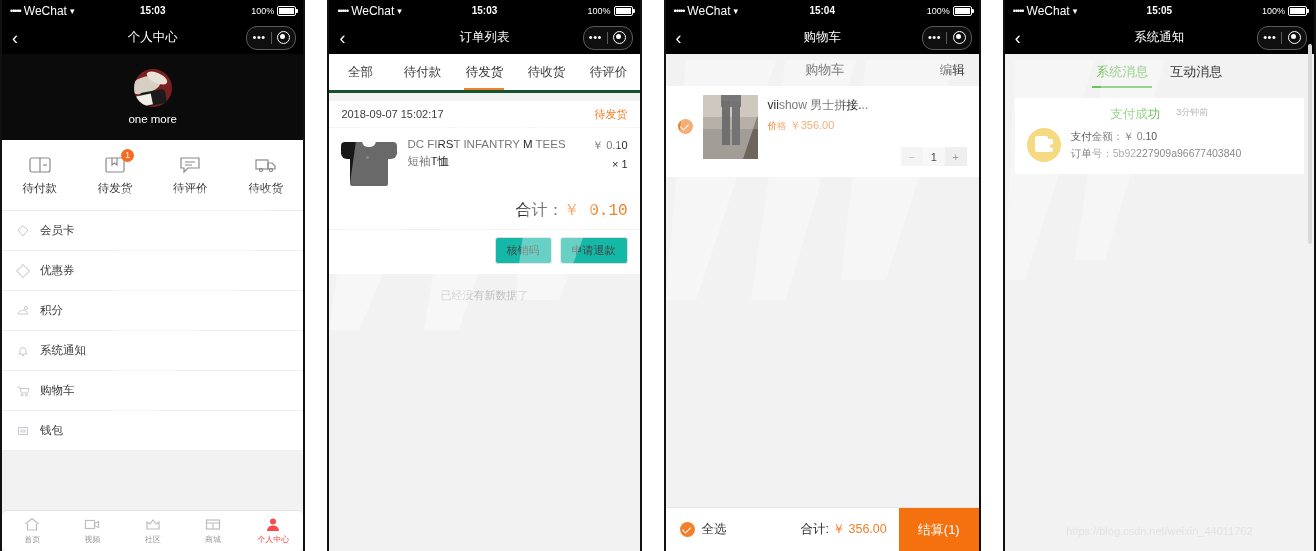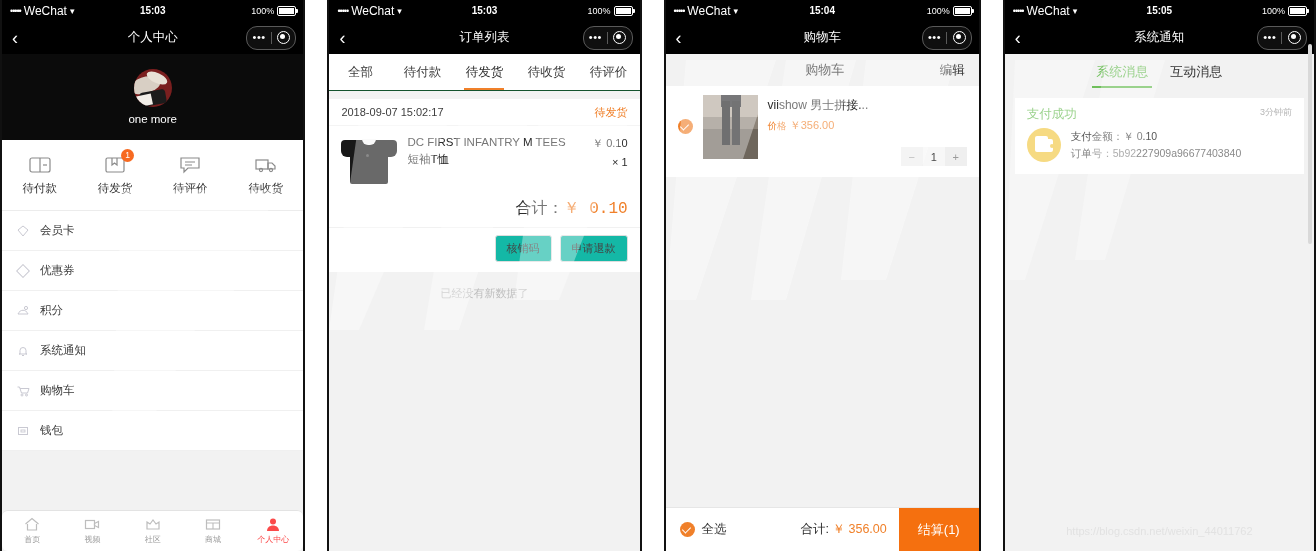--- a/index.html
+++ b/index.html
@@ -89,21 +89,21 @@
   .tabbar{height:40px;flex:0 0 40px;background:#fff;border-top:1px solid #e3e3e3;
     display:flex;position:relative;z-index:3;border-radius:6px;}
   .tb{flex:1;display:flex;flex-direction:column;align-items:center;justify-content:center;gap:2px;}
   .tb .tl{font-size:8px;color:#9b9b9b;}
   .tb.active .tl{color:#fb4a4a;}
   .tb .ti{width:16px;height:15px;color:#bdbdbd;display:flex;align-items:center;justify-content:center;}
   .tb.active .ti{color:#fb4a4a;}
 
   
   .seg{height:36px;flex:0 0 36px;background:#fff;display:flex;align-items:stretch;
-    border-bottom:1px solid #14532d;position:relative;z-index:2;}
+    border-bottom:3px solid #14532d;position:relative;z-index:2;}
   .seg-i{flex:1;display:flex;align-items:center;justify-content:center;font-size:12.5px;color:#3c3c3c;position:relative;}
   .seg-i.on{color:#2e2e2e;}
   .seg-i.on:after{content:"";position:absolute;bottom:0;left:50%;transform:translateX(-50%);
     width:40px;height:2px;background:#f0802a;}
   .order-card{background:#fff;margin-top:8px;position:relative;z-index:2;}
   .ord-head{height:26px;display:flex;align-items:center;justify-content:space-between;
     padding:0 12px;font-size:11px;color:#3d3d3d;}
   .ord-status{color:#f0802a;font-size:11px;}
   .ord-body{display:flex;padding:8px 12px 6px;gap:10px;border-top:1px solid #f4f4f4;}
   .tshirt{width:56px;height:52px;position:relative;flex:0 0 56px;}
@@ -155,21 +155,21 @@
     display:flex;align-items:center;justify-content:center;}
 
   
   .ntabs{height:36px;flex:0 0 36px;background:#f2f2f2;display:flex;align-items:stretch;
     justify-content:center;gap:14px;position:relative;z-index:2;}
   .ntab{display:flex;align-items:center;justify-content:center;font-size:13px;color:#333;
     position:relative;padding:0 4px;}
   .ntab.on{color:#6fbf5b;}
   .ntab.on:after{content:"";position:absolute;bottom:2px;left:0;right:0;height:2px;background:#6fbf5b;}
   .notif{background:#fff;margin:8px 10px 0;padding:8px 12px 12px;position:relative;z-index:2;}
-  .notif-top{display:flex;align-items:flex-start;justify-content:space-between;gap:16px;}
+  .notif-top{display:flex;align-items:flex-start;justify-content:center;gap:16px;}
   .notif-title{font-size:12.5px;color:#6fbf5b;}
   .notif-time{font-size:9px;color:#b5b5b5;}
   .notif-body{display:flex;gap:10px;margin-top:5px;align-items:flex-start;}
   .wallet{width:34px;height:34px;border-radius:50%;background:#f2ca4c;flex:0 0 34px;position:relative;}
   .wallet .w1{position:absolute;left:8px;top:11px;width:18px;height:13px;background:#fff;border-radius:2px;}
   .wallet .w2{position:absolute;left:8px;top:8px;width:13px;height:5px;background:#fff;border-radius:2px 2px 0 0;}
   .wallet .w3{position:absolute;right:7px;top:16px;width:4px;height:4px;border-radius:50%;background:#f2ca4c;}
   .notif-lines{flex:1;}
   .nl{font-size:10.5px;color:#555;line-height:1.6;}
   .nl.sub{color:#8a8a8a;}

